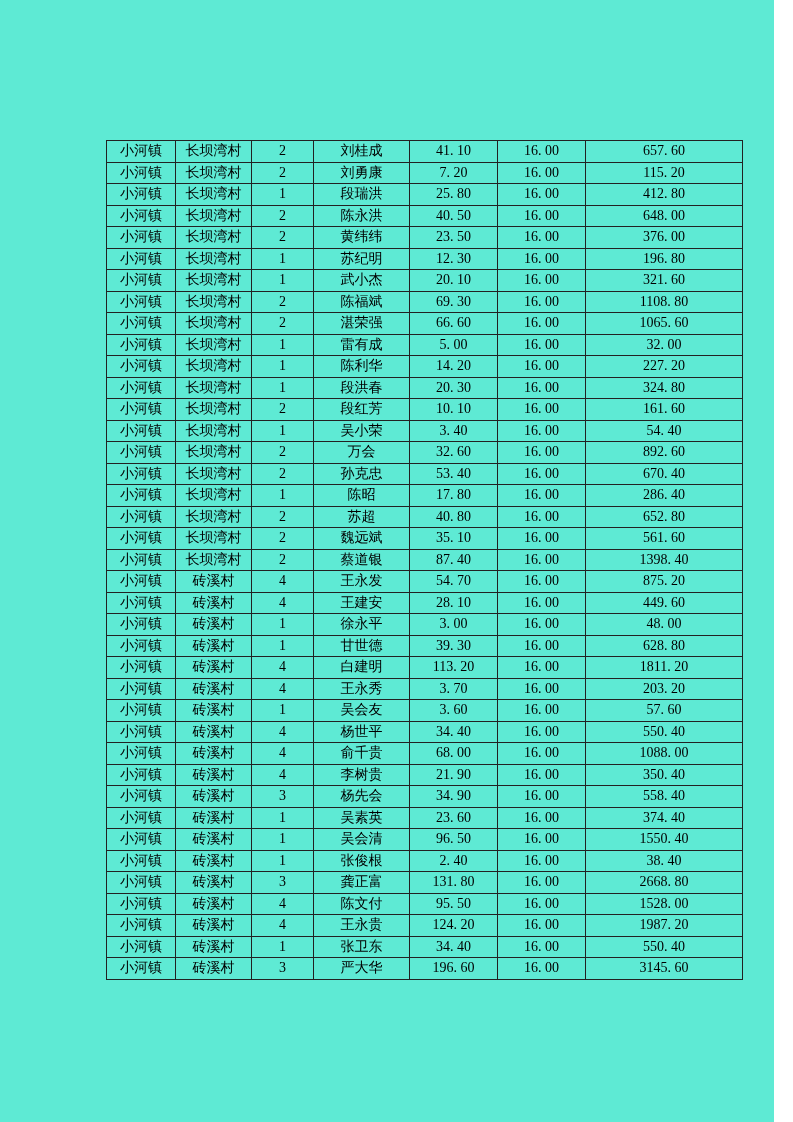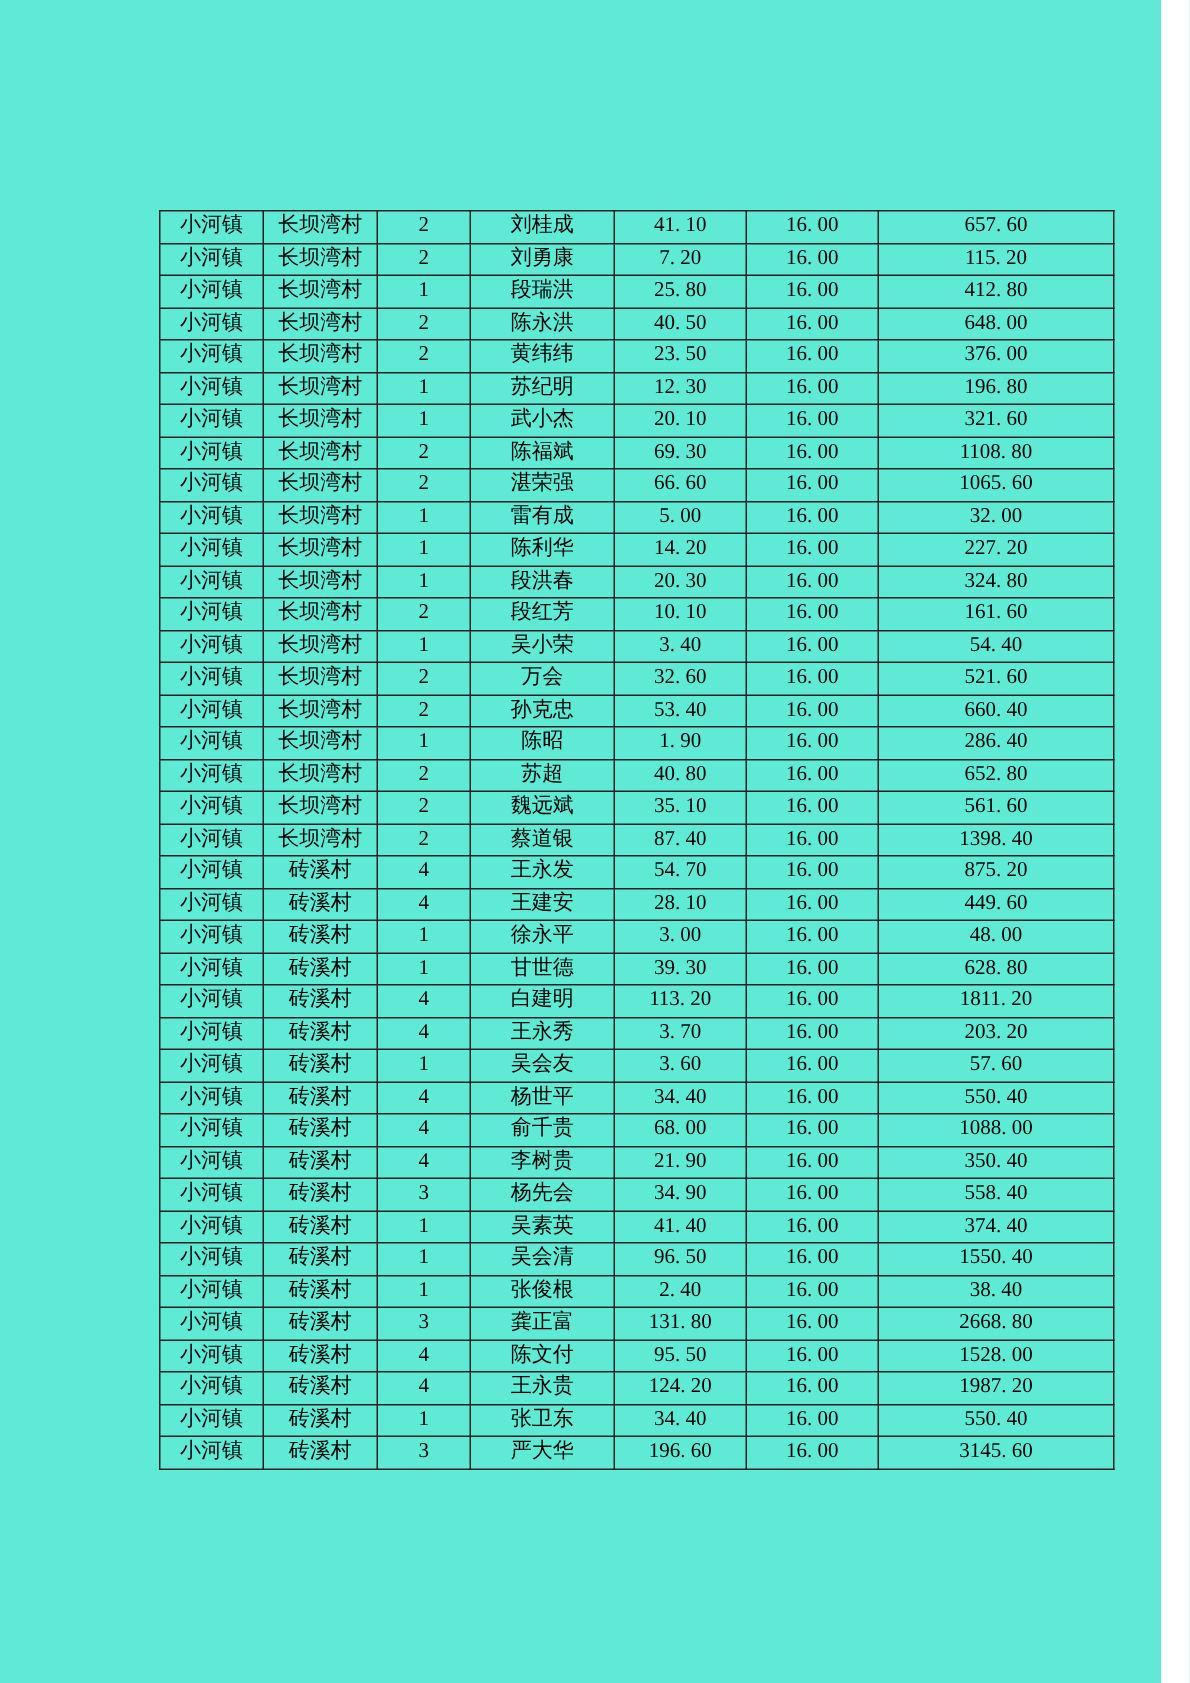--- a/index.html
+++ b/index.html
@@ -177,37 +177,37 @@
           <td>16. 00</td>
           <td>54. 40</td>
         </tr>
         <tr>
           <td>小河镇</td>
           <td>长坝湾村</td>
           <td>2</td>
           <td>万会</td>
           <td>32. 60</td>
           <td>16. 00</td>
-          <td>521. 60</td>
+          <td>892. 60</td>
         </tr>
         <tr>
           <td>小河镇</td>
           <td>长坝湾村</td>
           <td>2</td>
           <td>孙克忠</td>
           <td>53. 40</td>
           <td>16. 00</td>
-          <td>660. 40</td>
+          <td>670. 40</td>
         </tr>
         <tr>
           <td>小河镇</td>
           <td>长坝湾村</td>
           <td>1</td>
           <td>陈昭</td>
-          <td>1. 90</td>
+          <td>17. 80</td>
           <td>16. 00</td>
           <td>286. 40</td>
         </tr>
         <tr>
           <td>小河镇</td>
           <td>长坝湾村</td>
           <td>2</td>
           <td>苏超</td>
           <td>40. 80</td>
           <td>16. 00</td>
@@ -328,21 +328,21 @@
           <td>杨先会</td>
           <td>34. 90</td>
           <td>16. 00</td>
           <td>558. 40</td>
         </tr>
         <tr>
           <td>小河镇</td>
           <td>砖溪村</td>
           <td>1</td>
           <td>吴素英</td>
-          <td>41. 40</td>
+          <td>23. 60</td>
           <td>16. 00</td>
           <td>374. 40</td>
         </tr>
         <tr>
           <td>小河镇</td>
           <td>砖溪村</td>
           <td>1</td>
           <td>吴会清</td>
           <td>96. 50</td>
           <td>16. 00</td>

